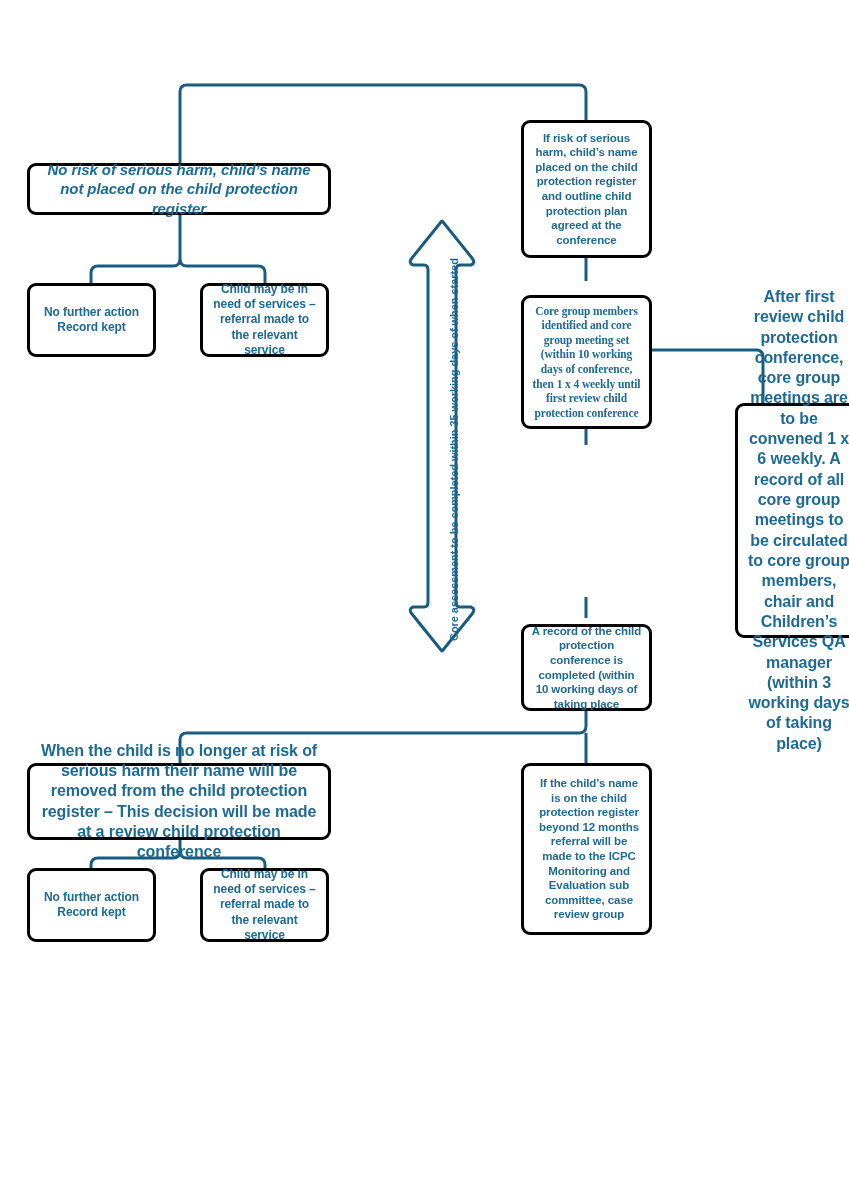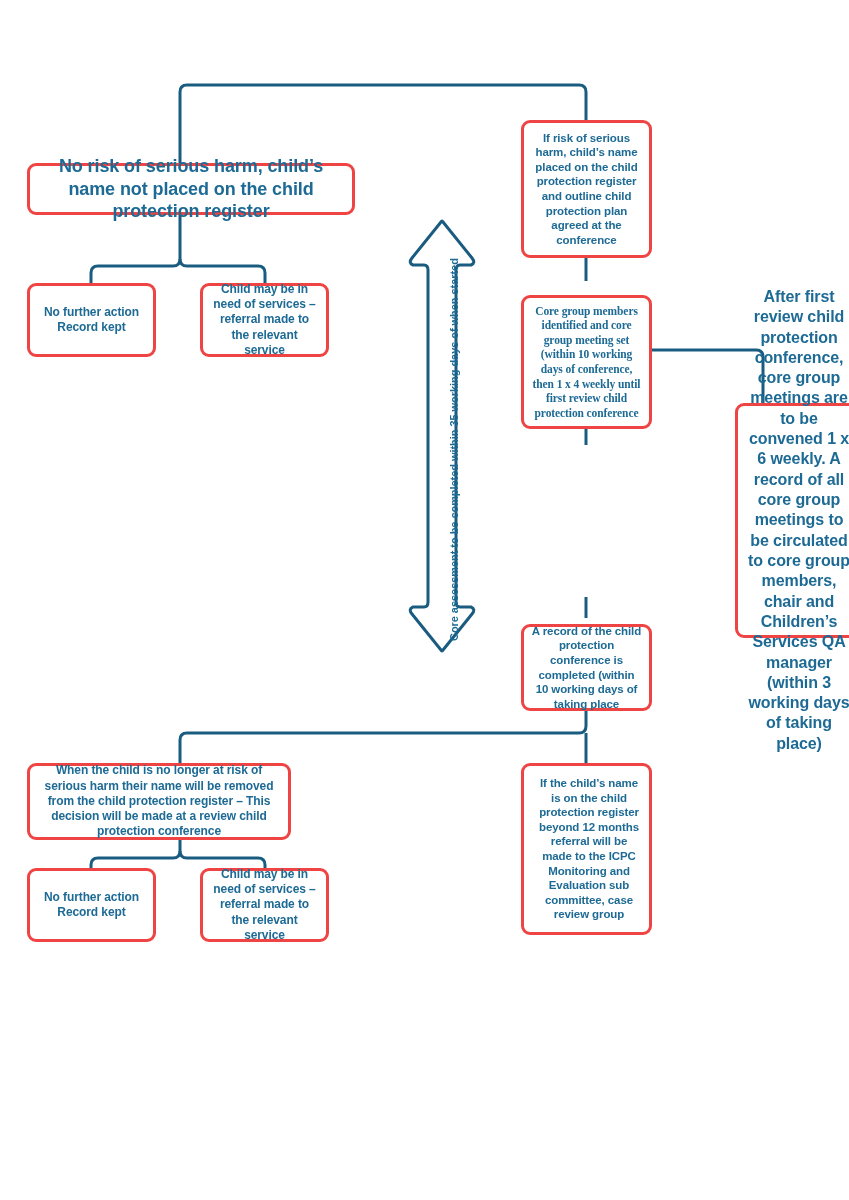--- a/index.html
+++ b/index.html
@@ -22,21 +22,21 @@
   }
   .svg-layer {
     position: absolute;
     left: 0; top: 0;
     width: 849px;
     height: 1200px;
   }
   .node {
     position: absolute;
     box-sizing: border-box;
-    border: 3px solid #ef4444;
+    border: 3px solid #000000;
     border-radius: 9px;
     background: #ffffff;
     color: #1d6a95;
     font-weight: bold;
     display: flex;
     align-items: center;
     justify-content: center;
     text-align: center;
     line-height: 1.27;
     padding: 5px 7px;
@@ -78,21 +78,21 @@
       <path d="M586,705 L586,726 Q586,733 579,733 L187,733 Q180,733 180,740 L180,763"></path>
       <path d="M586,733 L586,763"></path>
 
       <path d="M180,840 L180,851 Q180,858 173,858 L98,858 Q91,858 91,865 L91,868"></path>
       <path d="M180,851 Q180,858 187,858 L258,858 Q265,858 265,865 L265,868"></path>
 
       <path d="M441,222 L412,258 Q408,263 413,265 L424,265 Q428,265 428,270 L428,602 Q428,607 424,607 L413,607 Q408,609 412,614 L441,650 Q442,652 443,650 L472,614 Q476,609 471,607 L460,607 Q456,607 456,602 L456,270 Q456,265 460,265 L471,265 Q476,263 472,258 L443,222 Q442,220 441,222 Z"></path>
     </g>
   </svg>
 
-  <div class="node" style="left:27px; top:163px; width:328px; height:52px; font-size:18px;">
+  <div class="node" style="left:27px; top:163px; width:304px; height:52px; font-size:15px;font-style:italic;">
     <span class="node-text">No risk of serious harm, child’s name not placed on the child protection register</span>
   </div>
 
   <div class="node" style="left:27px; top:283px; width:129px; height:74px; font-size:12px;">
     <span class="node-text">No further action Record kept</span>
   </div>
 
   <div class="node" style="left:200px; top:283px; width:129px; height:74px; font-size:12px;">
     <span class="node-text">Child may be in need of services – referral made to the relevant service</span>
   </div>
@@ -107,21 +107,21 @@
 
   <div class="node" style="left:735px; top:403px; width:128px; height:235px; font-size:16px;">
     <span class="node-text">After first review child protection conference, core group meetings are to be convened 1 x 6 weekly. A record of all core group meetings to be circulated to core group members, chair and Children’s Services QA manager (within 3 working days of taking place)</span>
   </div>
 
 
   <div class="node" style="left:521px; top:618px; width:131px; height:87px; font-size:11.5px;margin-top:6px;">
     <span class="node-text">A record of the child protection conference is completed (within 10 working days of taking place</span>
   </div>
 
-  <div class="node" style="left:27px; top:763px; width:264px; height:77px; font-size:12px;">
+  <div class="node" style="left:27px; top:763px; width:304px; height:77px; font-size:16px;">
     <span class="node-text">When the child is no longer at risk of serious harm their name will be removed from the child protection register – This decision will be made at a review child protection conference</span>
   </div>
 
   <div class="node" style="left:27px; top:868px; width:129px; height:74px; font-size:12px;">
     <span class="node-text">No further action Record kept</span>
   </div>
 
   <div class="node" style="left:200px; top:868px; width:129px; height:74px; font-size:12px;">
     <span class="node-text">Child may be in need of services – referral made to the relevant service</span>
   </div>

